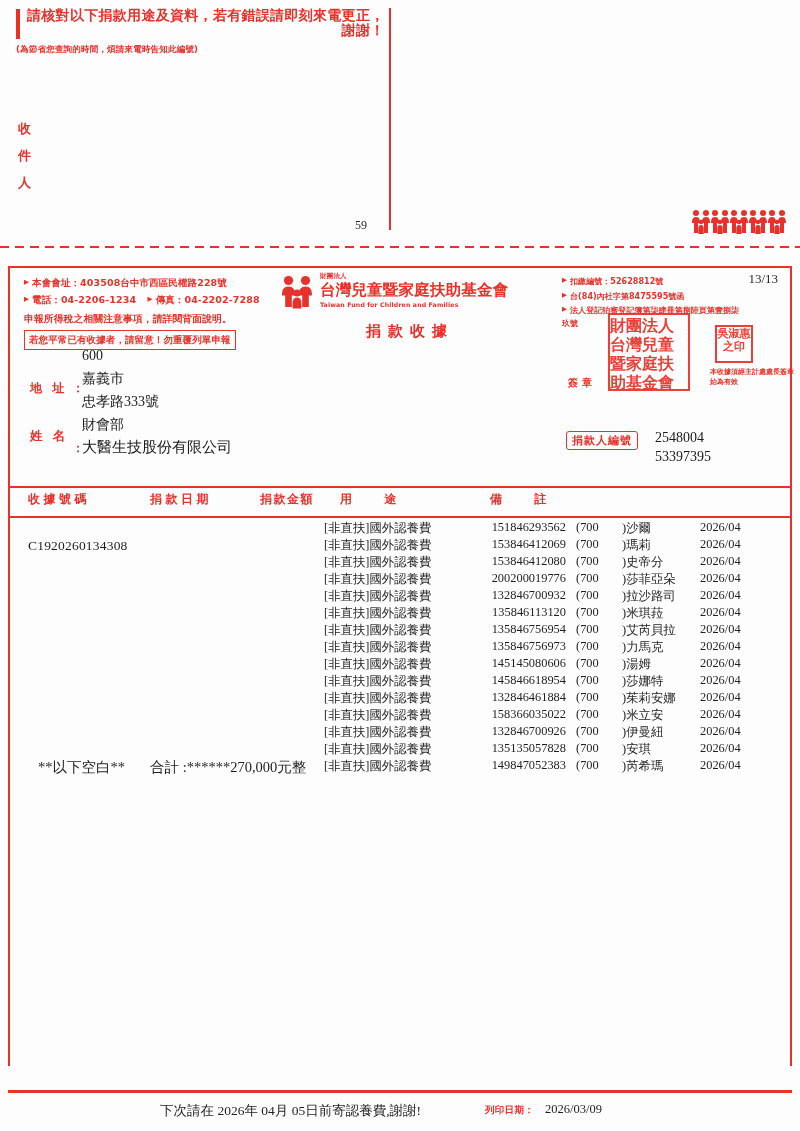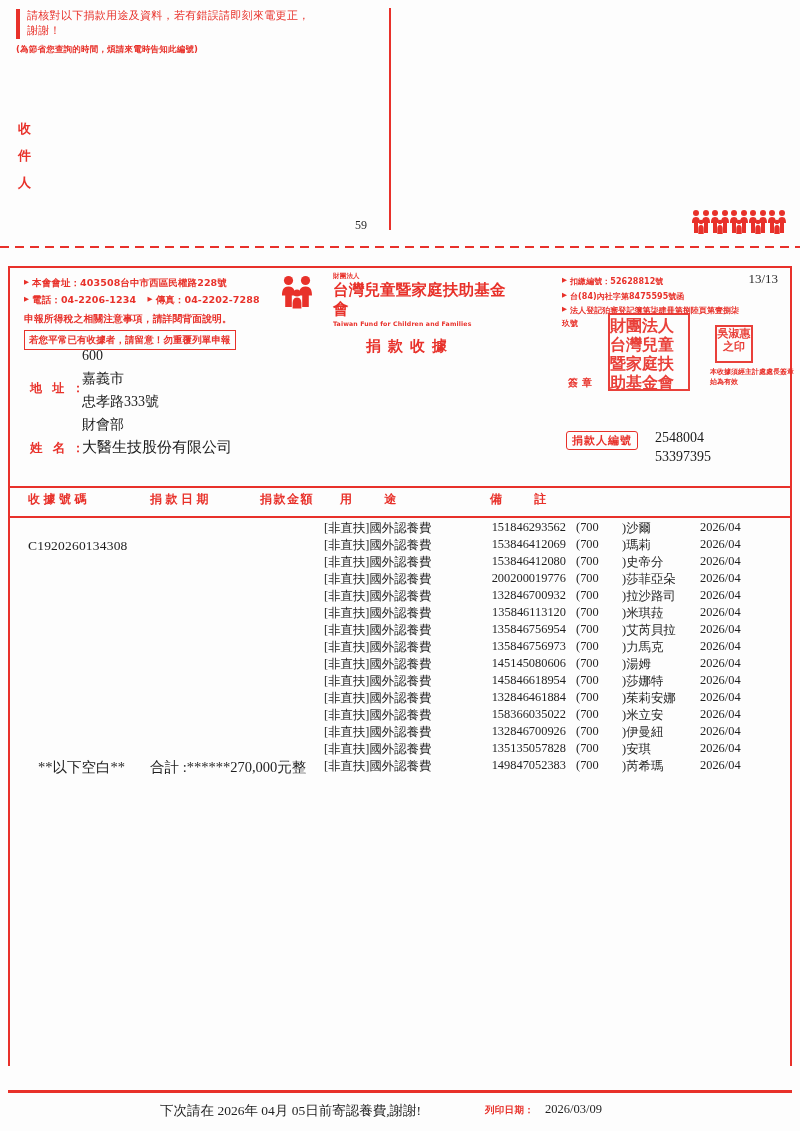--- a/index.html
+++ b/index.html
@@ -40,24 +40,25 @@
   .notice-tick {
     width: 4px;
     min-width: 4px;
     height: 30px;
     background: #e8312a;
     margin-right: 7px;
     margin-top: 1px;
   }
   .notice-text {
     color: #e8312a;
-    font-size: 11px;
-    font-weight: normal;
+    font-size: 14px;
+    font-weight: bold;
     line-height: 15px;
     letter-spacing: .3px;
+    text-align: right;
   }
   .donor-no-label {
     color: #e8312a;
     font-size: 11.5px;
     font-weight: bold;
     margin-top: 13px;
     letter-spacing: .3px;
   }
   .donor-no-sub {
     color: #e8312a;
@@ -145,21 +146,21 @@
   
   .logo-wrap {
     position: absolute;
     left: 272px; top: 4px;
     width: 230px;
     text-align: left;
   }
   .logo-head {
     display: flex;
     align-items: flex-start;
-    gap: 21px;
+    gap: 8px;
   }
   .logo-mark { margin-top: 3px; }
   .org-sub {
     color: #e8312a;
     font-size: 6.5px;
     font-weight: bold;
     letter-spacing: .2px;
     line-height: 9px;
   }
   .org-name {
@@ -274,21 +275,21 @@
   .addr-lines {
     position: absolute;
     left: 72px; top: 76px;
     font-family: "Liberation Serif", "DejaVu Serif", serif;
     font-size: 14px;
     line-height: 23px;
     color: #1a1a1a;
   }
   .name-label {
     position: absolute;
-    left: 20px; top: 172px;
+    left: 20px; top: 160px;
     color: #e8312a;
     font-size: 12.5px;
     font-weight: bold;
     letter-spacing: 3px;
   }
   .name-colon {
     position: absolute;
     left: 62px; top: 172px;
     color: #e8312a;
     font-size: 12px;

